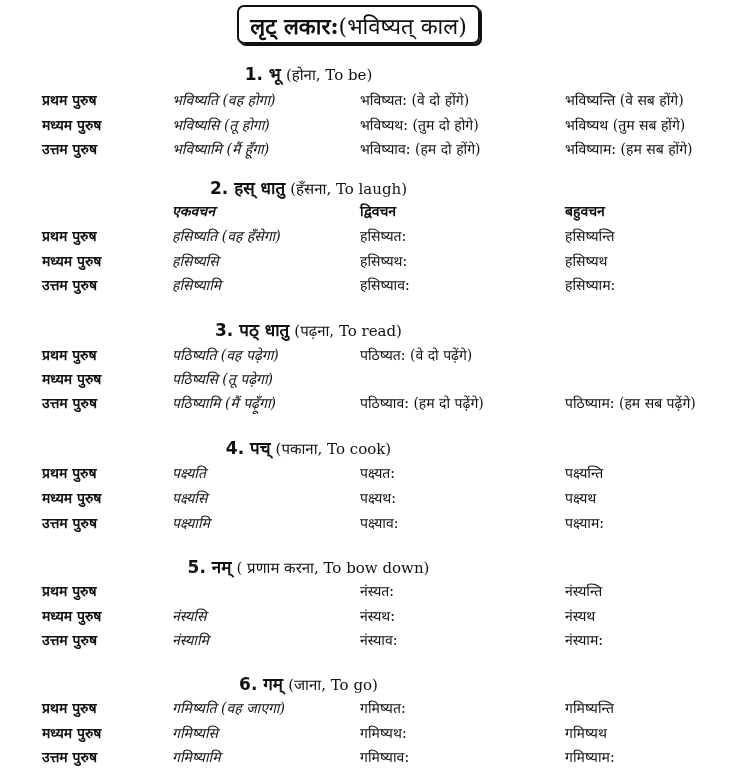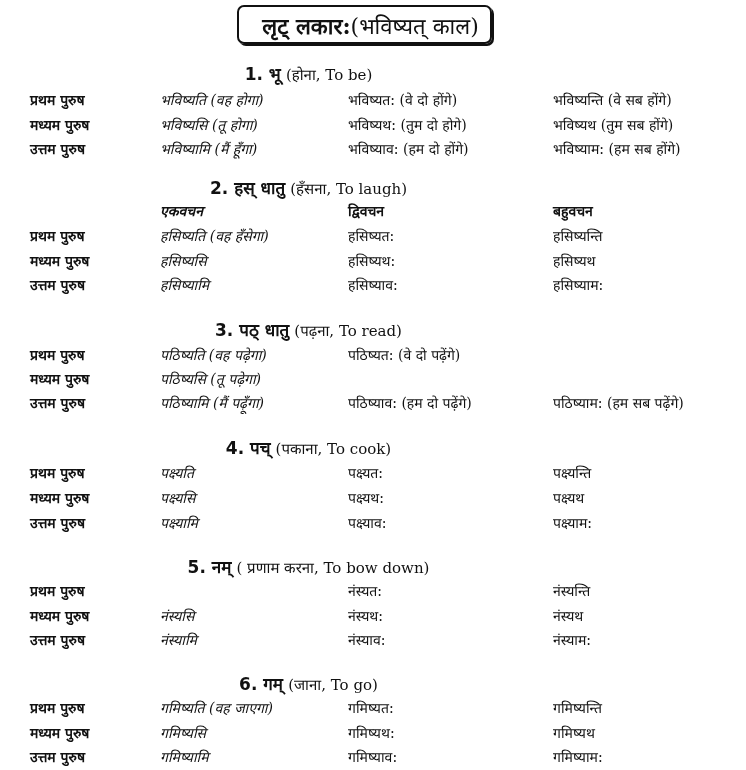--- a/index.html
+++ b/index.html
@@ -6,30 +6,30 @@
   body {
     width: 746px; height: 770px; position: relative; overflow: hidden;
     font-family: "DejaVu Serif", "Liberation Serif", serif;
     color: #111111;
   }
   .title-box {
     position: absolute; left: 237px; top: 5px; width: 239px; height: 35px;
     border: 2px solid #111; border-radius: 7px;
     box-shadow: 2px 2px 0 0 #111;
     display: flex; align-items: center; justify-content: center;
-    font-size: 22px; white-space: nowrap; padding-left: 12px;
+    font-size: 22px; white-space: nowrap;
   }
   .title-box .main { font-weight: bold; }
   .section-head {
     position: absolute; left: 0; width: 617px; text-align: center;
     font-size: 16px; white-space: nowrap;
   }
   .section-head .num-root { font-family: "DejaVu Sans", "Liberation Sans", sans-serif; font-weight: bold; font-size: 17px; }
   .section-head .meaning { font-size: 15px; }
-  .row { position: absolute; left: 0; width: 596px; height: 24px; font-size: 14px; white-space: nowrap; }
+  .row { position: absolute; left: 12px; width: 596px; height: 24px; font-size: 14px; white-space: nowrap; }
   .row span { position: absolute; top: 0; }
   .lbl { left: 30px; font-family: "DejaVu Sans", "Liberation Sans", sans-serif; font-weight: bold; font-size: 14px; }
   .c1 { left: 160px; font-style: italic; }
   .c2 { left: 348px; }
   .c3 { left: 553px; }
   .hdr span { font-family: "DejaVu Sans", "Liberation Sans", sans-serif; font-weight: bold; }
 </style>
 </head>
 <body>
 

